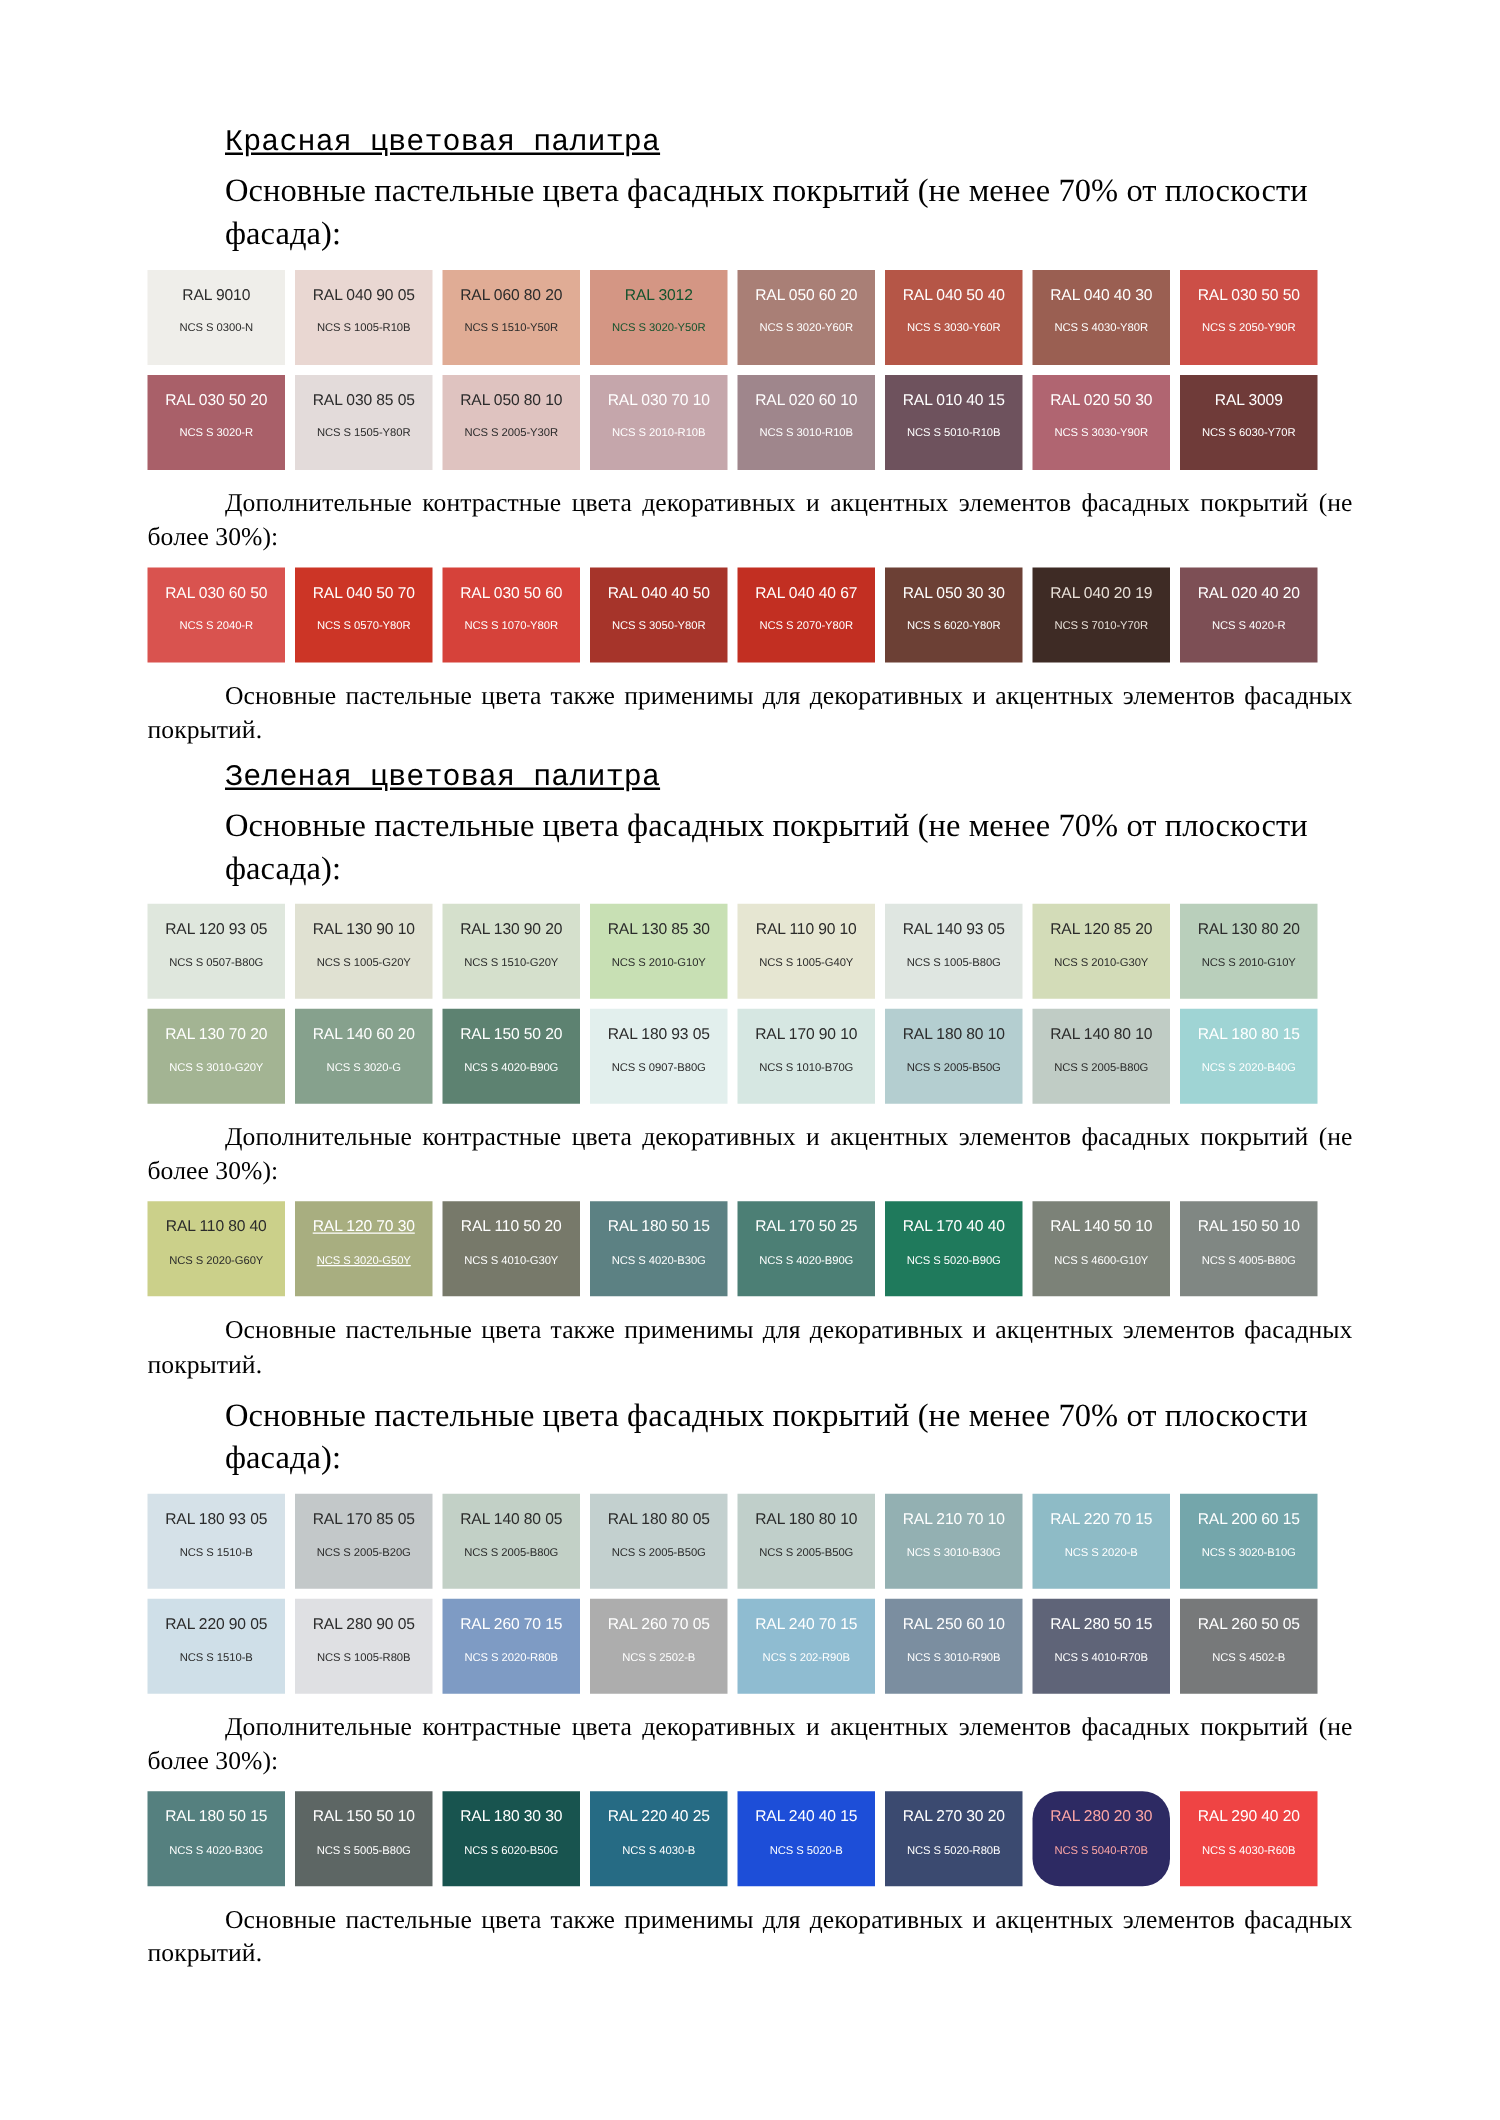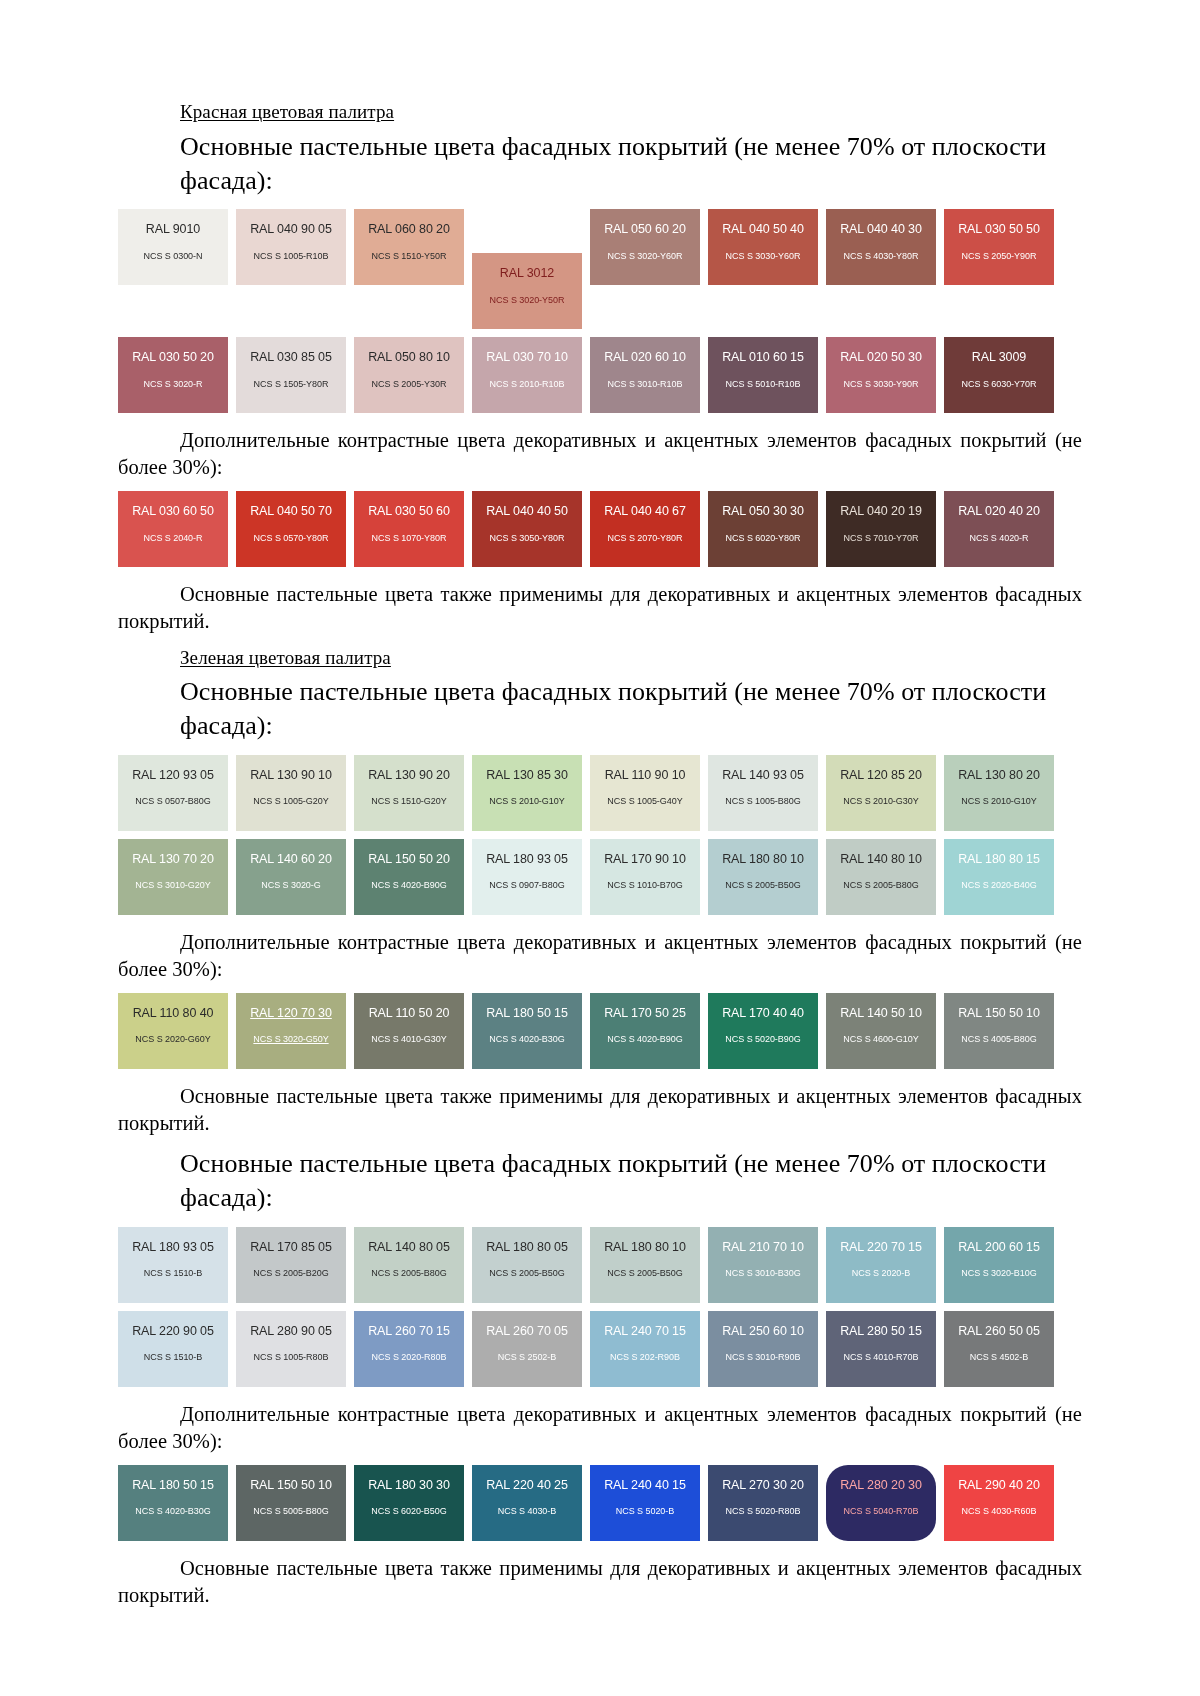--- a/index.html
+++ b/index.html
@@ -17,22 +17,22 @@
     overflow: hidden;
   }
   .page {
     width: 1200px;
     height: 1696px;
     box-sizing: border-box;
     padding: 100px 118px 40px 118px;
     position: relative;
   }
   .section-heading {
-    font-family: Liberation Serif, serif;
-    font-size: 19px;
+    font-family: Liberation Mono, monospace;
+    font-size: 24px;
     line-height: 1.25;
     margin: 0 0 6px 62px;
     text-decoration: underline;
     text-underline-offset: 2px;
     letter-spacing: 0.1px;
   }
   .lead {
     font-family: "Liberation Serif", serif;
     font-size: 26px;
     line-height: 1.3;
@@ -98,21 +98,21 @@
             <div class="ncs">NCS S 0300-N</div>
           </div>
           <div class="swatch" style="background: rgb(233, 215, 210); color: rgb(43, 43, 43);">
             <div class="ral">RAL 040 90 05</div>
             <div class="ncs">NCS S 1005-R10B</div>
           </div>
           <div class="swatch" style="background: rgb(224, 172, 149); color: rgb(43, 43, 43);">
             <div class="ral">RAL 060 80 20</div>
             <div class="ncs">NCS S 1510-Y50R</div>
           </div>
-          <div class="swatch" style="background: rgb(212, 150, 132); color: #7f1d1d; margin-top: 44px;">
+          <div class="swatch" style="background: rgb(212, 150, 132); color: #14532d;">
             <div class="ral">RAL 3012</div>
             <div class="ncs">NCS S 3020-Y50R</div>
           </div>
           <div class="swatch" style="background: rgb(169, 127, 118); color: rgb(255, 255, 255);">
             <div class="ral">RAL 050 60 20</div>
             <div class="ncs">NCS S 3020-Y60R</div>
           </div>
           <div class="swatch" style="background: rgb(181, 86, 71); color: rgb(255, 255, 255);">
             <div class="ral">RAL 040 50 40</div>
             <div class="ncs">NCS S 3030-Y60R</div>
@@ -141,21 +141,21 @@
           </div>
           <div class="swatch" style="background: rgb(197, 166, 171); color: rgb(255, 255, 255);">
             <div class="ral">RAL 030 70 10</div>
             <div class="ncs">NCS S 2010-R10B</div>
           </div>
           <div class="swatch" style="background: rgb(159, 134, 140); color: rgb(255, 255, 255);">
             <div class="ral">RAL 020 60 10</div>
             <div class="ncs">NCS S 3010-R10B</div>
           </div>
           <div class="swatch" style="background: rgb(110, 82, 93); color: rgb(255, 255, 255);">
-            <div class="ral">RAL 010 60 15</div>
+            <div class="ral">RAL 010 40 15</div>
             <div class="ncs">NCS S 5010-R10B</div>
           </div>
           <div class="swatch" style="background: rgb(176, 101, 113); color: rgb(255, 255, 255);">
             <div class="ral">RAL 020 50 30</div>
             <div class="ncs">NCS S 3030-Y90R</div>
           </div>
           <div class="swatch" style="background: rgb(111, 59, 57); color: rgb(255, 255, 255);">
             <div class="ral">RAL 3009</div>
             <div class="ncs">NCS S 6030-Y70R</div>
           </div>

